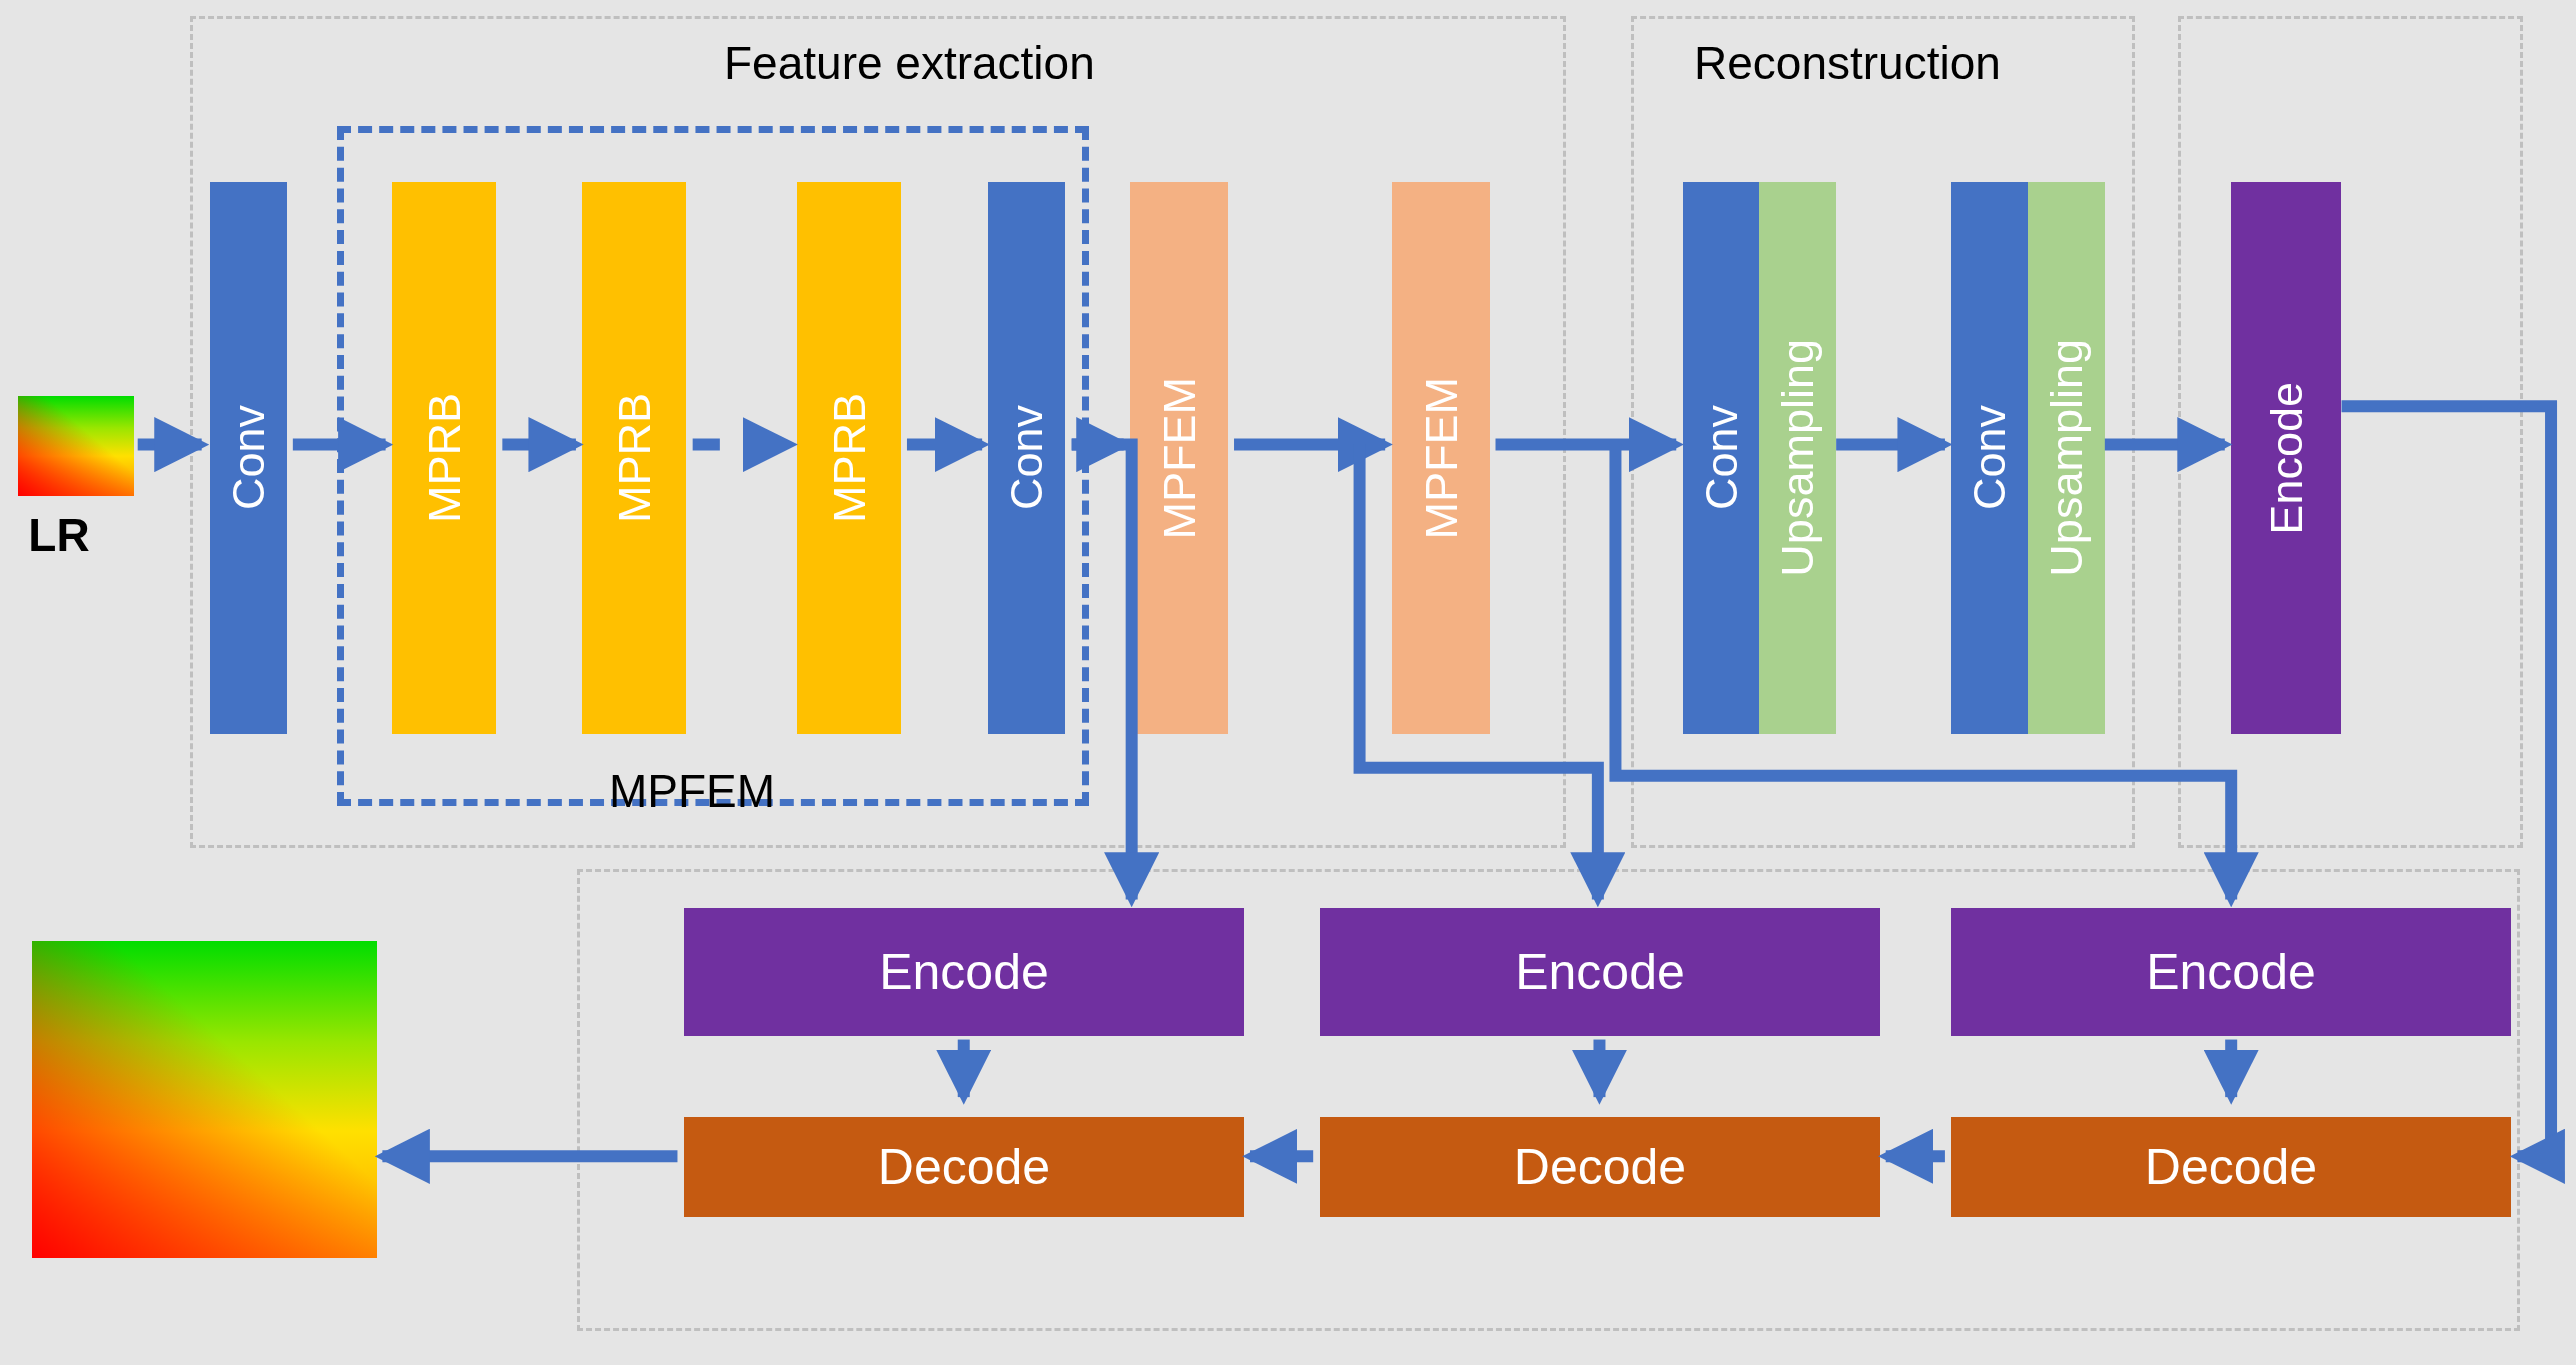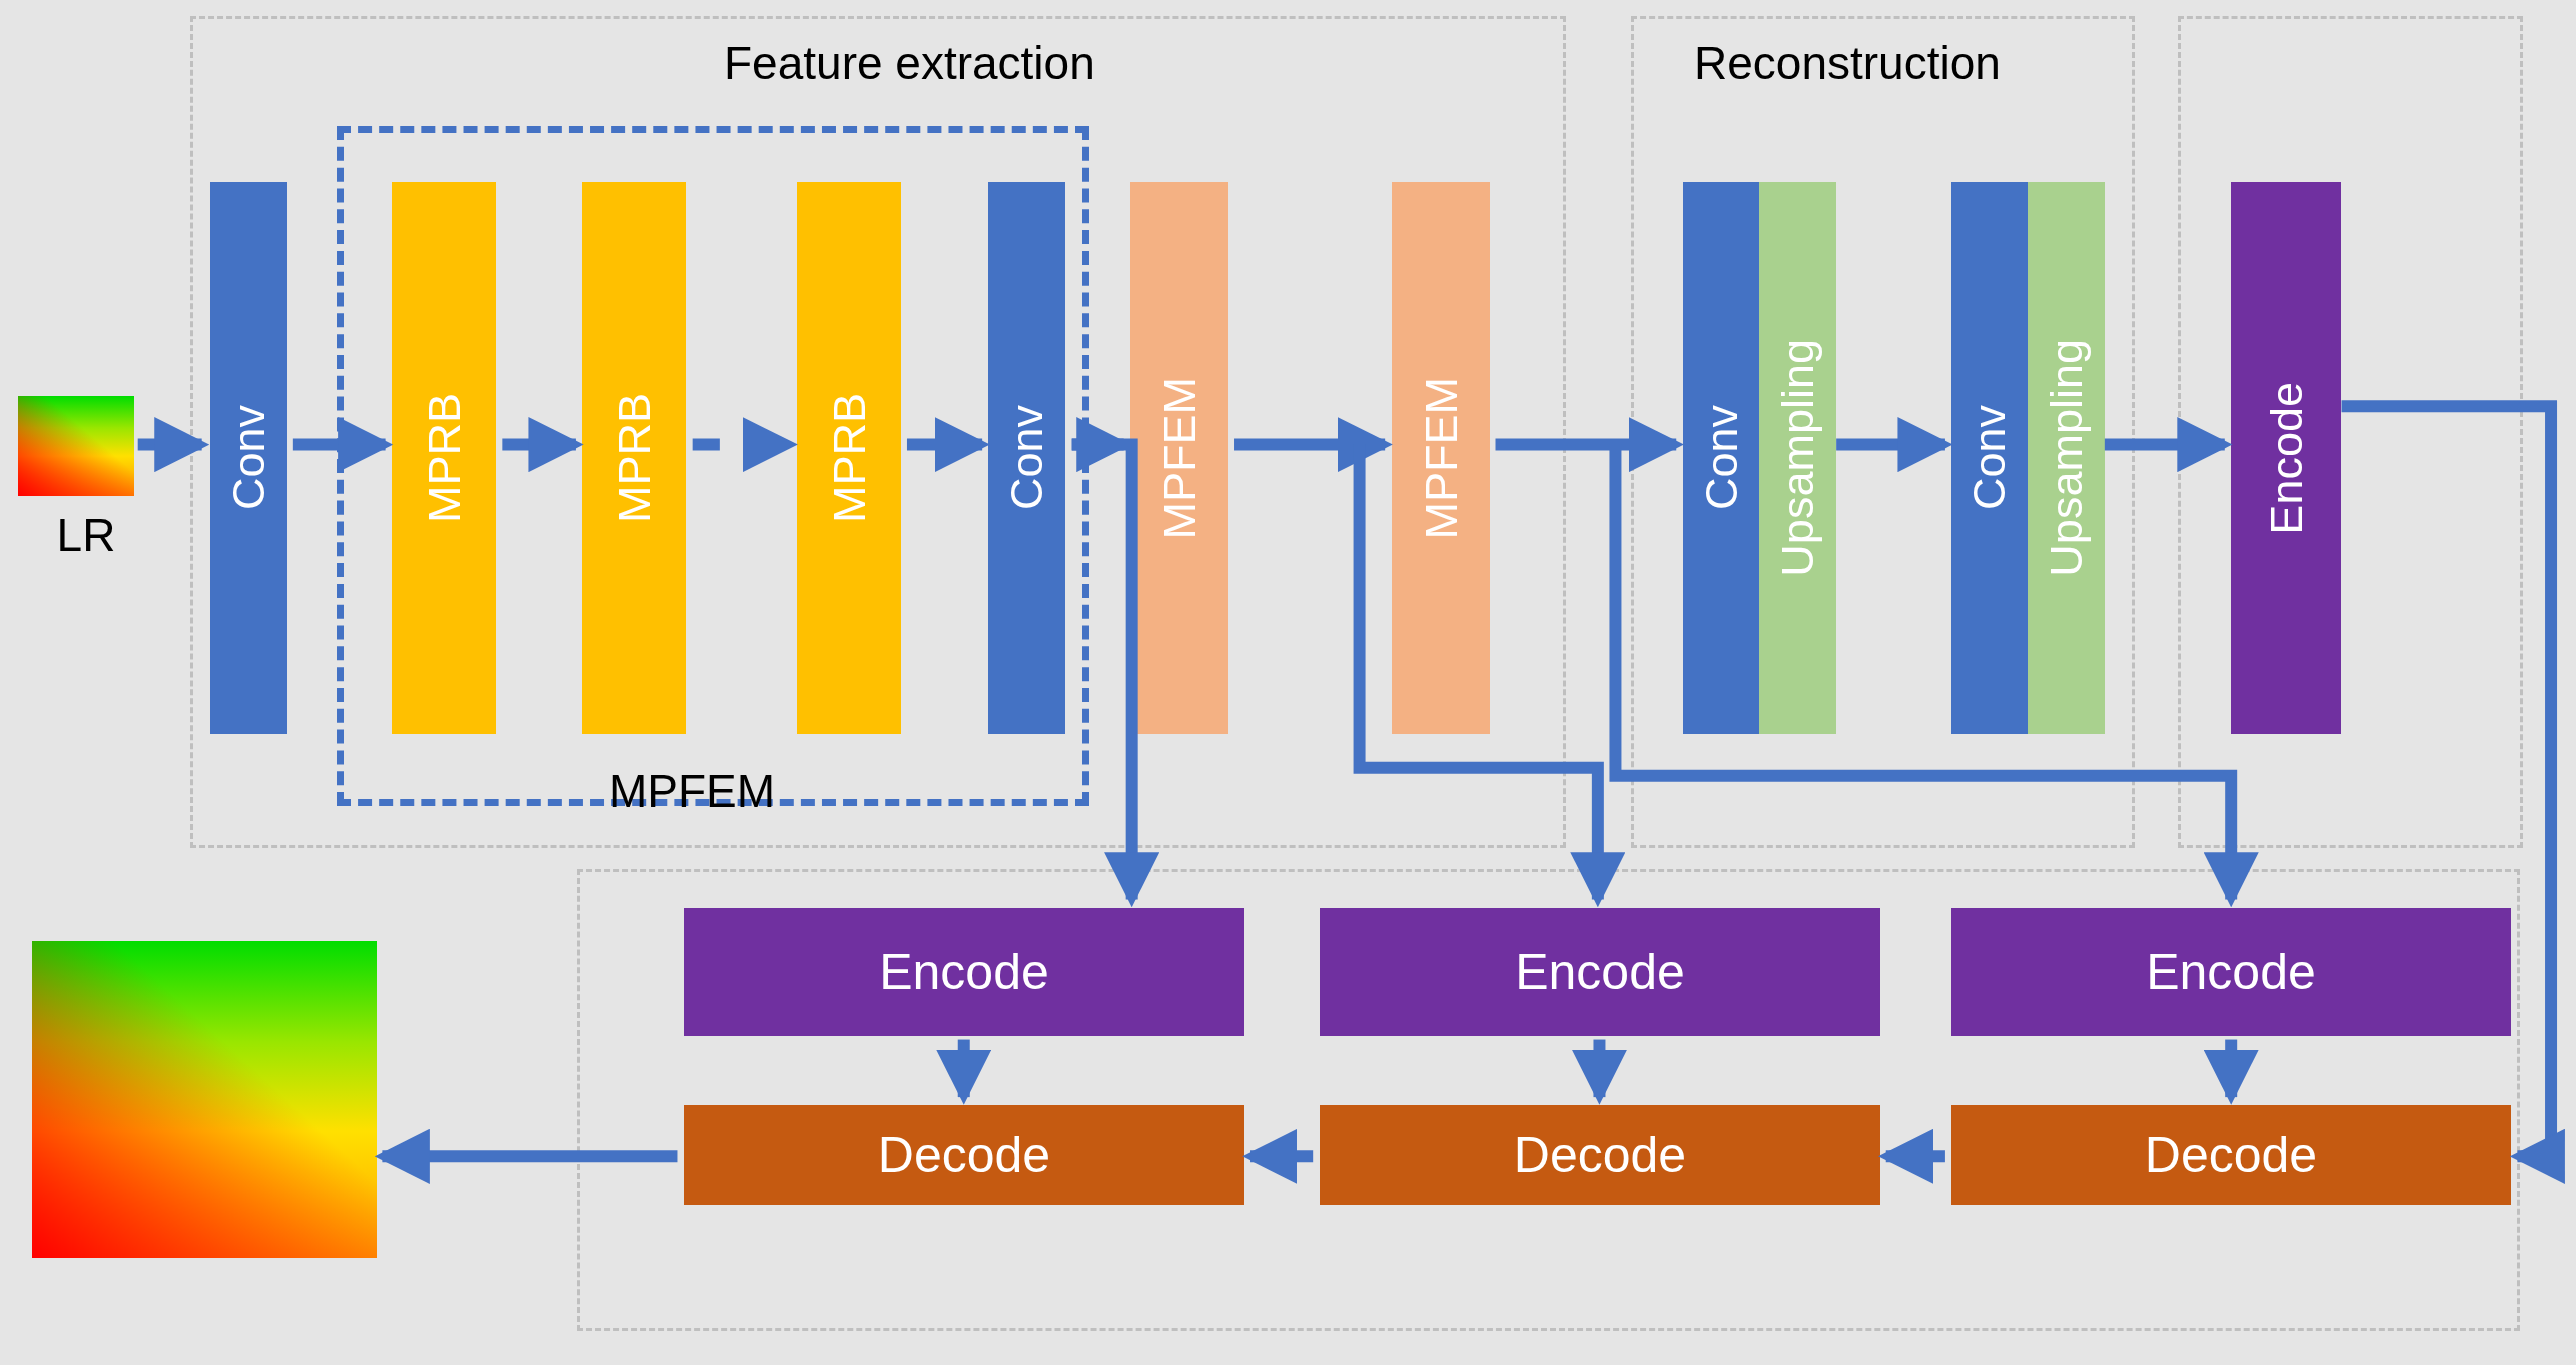--- a/index.html
+++ b/index.html
@@ -11,21 +11,21 @@
   .bluebox{position:absolute;border:7.2px dashed #4472c4;box-sizing:border-box;}
   .grplabel{position:absolute;color:#000;font-size:46px;line-height:1;white-space:nowrap;}
   .blk{position:absolute;box-sizing:border-box;display:flex;align-items:center;justify-content:center;}
   .vlabel{writing-mode:vertical-rl;transform:rotate(180deg);color:#ffffff;font-size:45px;line-height:1;white-space:nowrap;}
   .hlabel{color:#ffffff;font-size:50px;line-height:1;white-space:nowrap;}
   .conv{background:#4472c4;}
   .mprb{background:#ffc000;}
   .mpfem{background:#f4b183;}
   .ups{background:#a9d18e;}
   .enc{background:#7030a0;}
-  .dec{background:#c55a11;}
+  .dec{background:#c55a11;margin-top:12px;}
   .imgblk{position:absolute;}
   .imglabel{position:absolute;color:#000;font-size:46px;line-height:1;text-align:center;}
   svg.wires{position:absolute;left:0;top:0;width:2576px;height:1365px;pointer-events:none;}
 </style>
 </head>
 <body>
 
 <div id="stage">
 
   <div class="grpbox" style="left:190px;top:16px;width:1376px;height:832px;"></div>
@@ -36,21 +36,21 @@
   <div class="bluebox" style="left:337px;top:126px;width:752px;height:680px;"></div>
 
   <div class="grplabel" style="left:724px;top:40px;">Feature extraction</div>
   <div class="grplabel" style="left:1694px;top:40px;">Reconstruction</div>
   <div class="grplabel" style="left:609px;top:768px;">MPFEM</div>
 
   <div class="imgblk" style="left:17.6px;top:396px;width:116px;height:100px;
               background:
                 linear-gradient(to top right, rgba(255,0,0,1) 0%, rgba(255,0,0,0) 62%),
                 linear-gradient(to bottom, #00dd00 0%, #9ae600 32%, #ffe000 60%, #ff8c00 100%);"></div>
-  <div class="imglabel" style="left:28px;top:512px;width:116px;">LR</div>
+  <div class="imglabel" style="left:1px;top:512px;width:116px;font-weight:bold;">LR</div>
 
   <div class="imgblk" style="left:32px;top:941px;width:345px;height:317px;
               background:
                 linear-gradient(to top right, rgba(255,0,0,1) 0%, rgba(255,0,0,0) 62%),
                 linear-gradient(to bottom, #00dd00 0%, #9ae600 32%, #ffe000 60%, #ffa000 100%);"></div>
 
   <div class="blk conv" style="left:210px;top:182px;width:77px;height:552px;">
     <span class="vlabel">Conv</span>
   </div>
 

